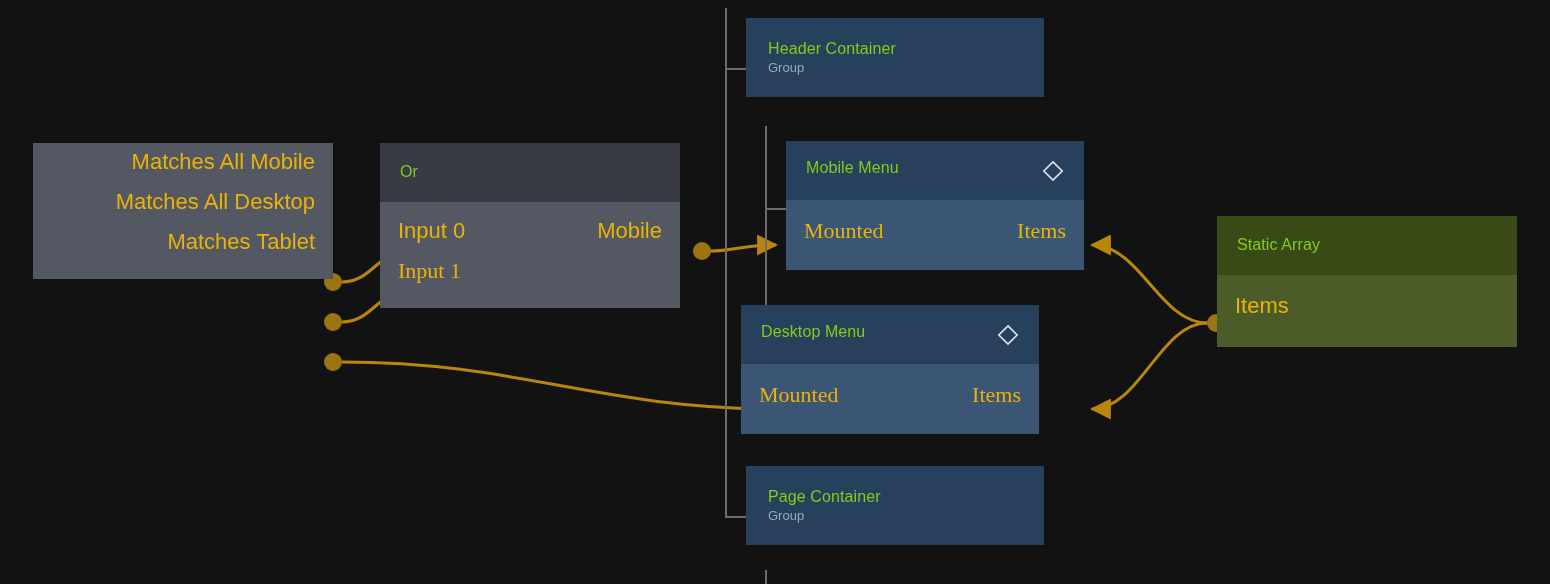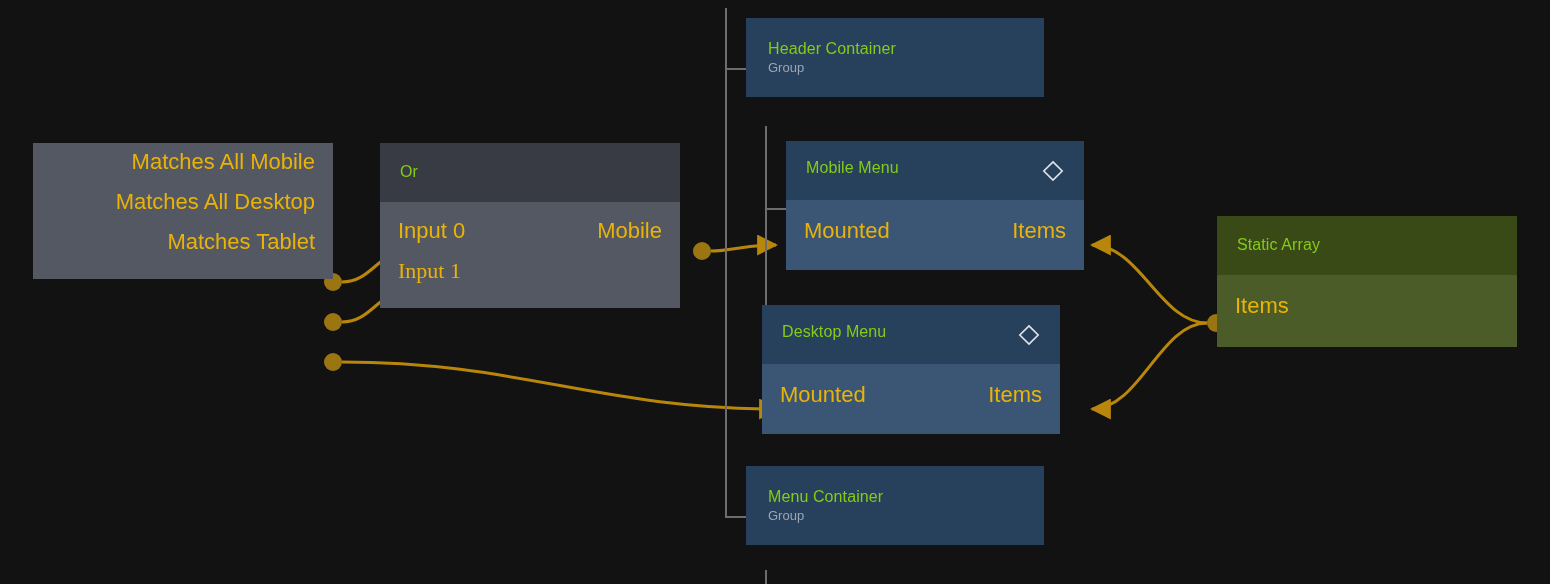--- a/index.html
+++ b/index.html
@@ -80,21 +80,21 @@
     flex: none;
     margin-top: 3px;
   }
 
   
   .node--grey .node-header { background: #383b44; }
   .node--grey .node-body   { background: #545862; }
 
   
   .node--blue .node-header { background: #27405c; }
-  .node--blue .node-body   { background: #3b5675; }
+  .node--blue .node-body   { background: #3b5675; font-family: Liberation Serif, serif; }
 
   
   .node--group .node-header {
     background: #27405c;
     flex-direction: column;
     align-items: flex-start;
     padding: 20px 22px 20px 22px;
   }
 
   
@@ -214,38 +214,38 @@
       </svg>
     </div>
     <div class="node-body" style="padding:16px 0 24px 0;">
       <div class="port-row">
         <span class="port-label left">Mounted</span>
         <span class="port-label right">Items</span>
       </div>
     </div>
   </div>
 
-  <div class="node node--blue" style="left:762px; top:305px; width:298px;">
+  <div class="node node--blue" style="left:741px; top:305px; width:298px;">
     <div class="node-header" style="padding:16px 20px 18px 20px;">
       <div class="node-title">Desktop Menu</div>
       <svg class="diamond-icon" viewBox="0 0 24 24">
         <path d="M12 2 L22 12 L12 22 L2 12 Z" fill="none" stroke="#dfe3e8" stroke-width="1.8"></path>
       </svg>
     </div>
     <div class="node-body" style="padding:16px 0 24px 0;">
       <div class="port-row">
         <span class="port-label left">Mounted</span>
         <span class="port-label right">Items</span>
       </div>
     </div>
   </div>
 
   <div class="node node--group" style="left:746px; top:466px; width:298px;">
     <div class="node-header">
-      <div class="node-title">Menu Container</div>
+      <div class="node-title">Page Container</div>
       <div class="node-subtitle">Group</div>
     </div>
   </div>
 
   <div class="node node--green" style="left:1217px; top:216px; width:300px;">
     <div class="node-header" style="padding:18px 20px 20px 20px;">
       <div class="node-title">Static Array</div>
     </div>
     <div class="node-body" style="padding:16px 0 26px 0;">
       <div class="port-row">

